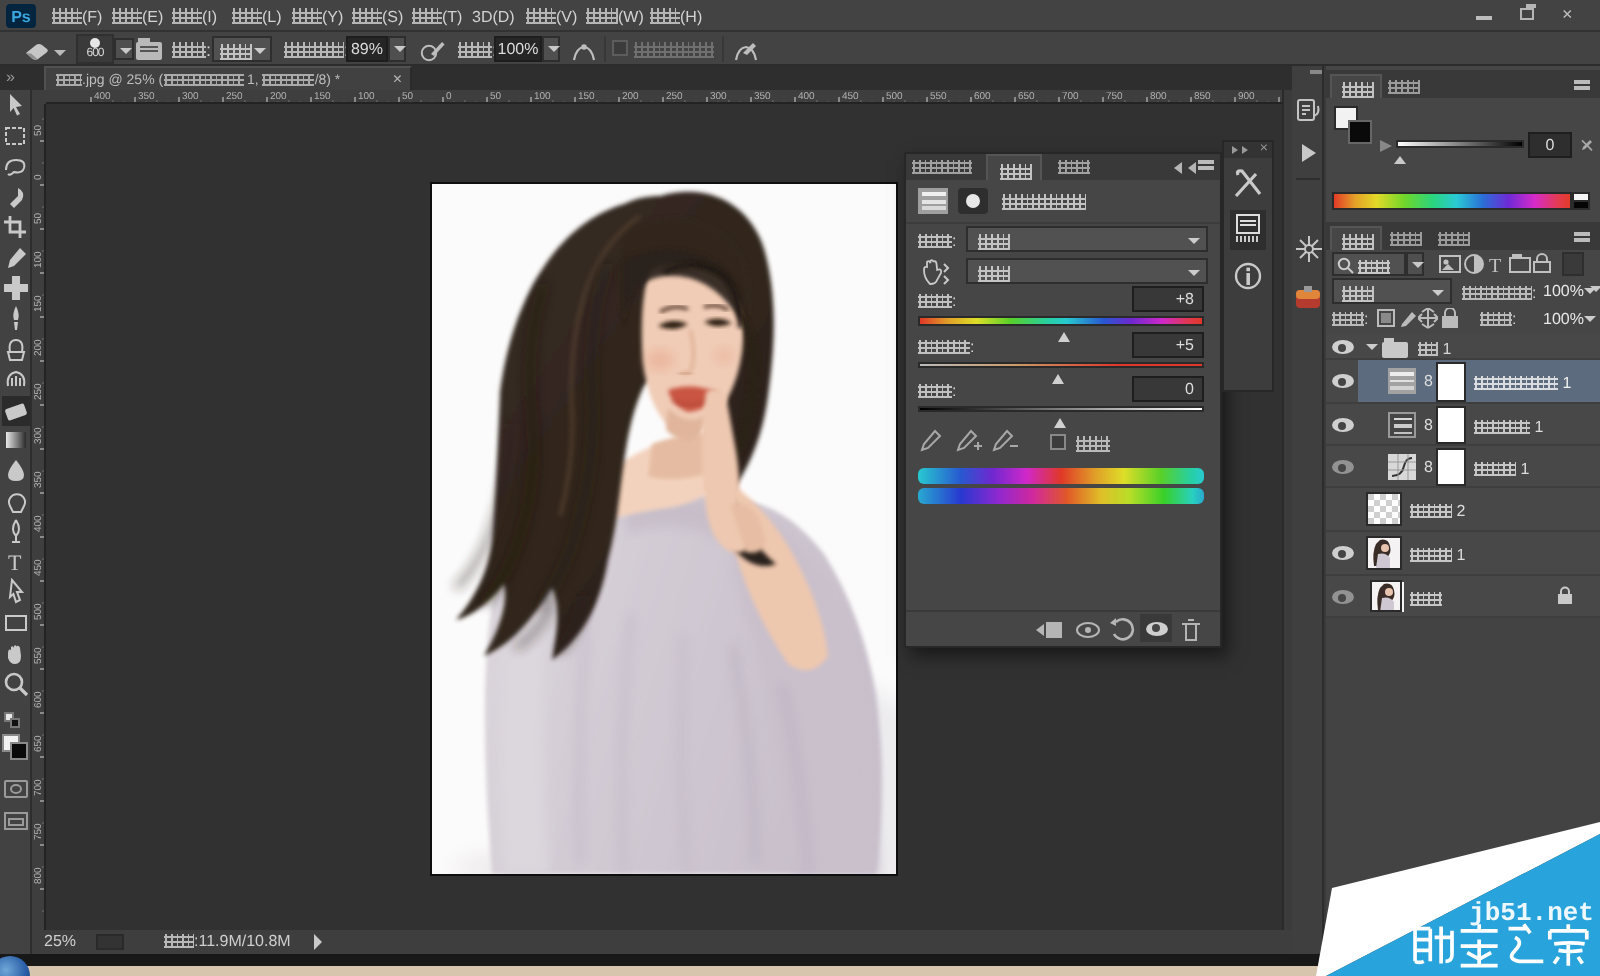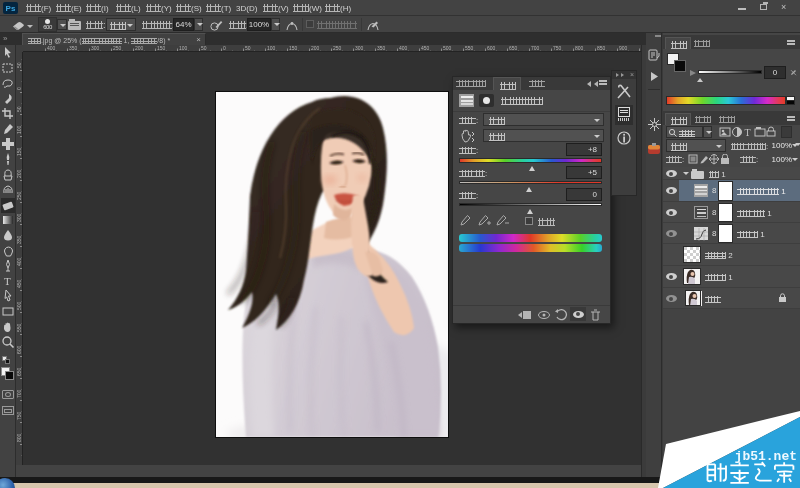--- a/index.html
+++ b/index.html
@@ -51,21 +51,21 @@
         <rect x="1" y="0" width="6" height="3" fill="#b9b9b9"></rect>
         <rect x="2" y="4" width="9" height="1" fill="#555"></rect>
         <rect x="2" y="6" width="9" height="1" fill="#555"></rect>
       </svg>
       <div class="ab txt" style="left:86px;top:5px"><i class="cj" style="width:17px;"></i>:</div>
       <div class="ab" style="left:106px;top:2px;width:30px;height:13px;background:#515151;border:1px solid #2e2e2e;color:#e0e0e0">
         <i class="cj ab" style="left:3px;top:2.5px;width:16px"></i>
         <div class="ab" style="right:2px;top:5px;border:3px solid transparent;border-top-color:#ccc"></div>
       </div>
       <div class="ab txt" style="left:142px;top:5px"><i class="cj" style="width:30px;"></i>:</div>
-      <div class="ab fld" style="left:173px;top:2px;width:21px;height:13px">64%</div>
+      <div class="ab fld" style="left:173px;top:2px;width:21px;height:13px">89%</div>
       <div class="ab spin" style="left:194px;top:2px;width:9px;height:13px"></div>
       <svg class="ab" style="left:210px;top:4px" width="13" height="11">
         <circle cx="4.5" cy="6.5" r="3.6" fill="none" stroke="#bdbdbd"></circle>
         <path d="M5.5 7 L11 1 L12.3 2.3 L7 8Z" fill="#bdbdbd"></path>
       </svg>
       <div class="ab txt" style="left:229px;top:5px"><i class="cj" style="width:17px;"></i>:</div>
       <div class="ab fld" style="left:247px;top:2px;width:24px;height:13px">100%</div>
       <div class="ab spin" style="left:271px;top:2px;width:9px;height:13px"></div>
       <svg class="ab" style="left:286px;top:5px" width="12" height="10">
         <path d="M1 9 Q2 3 6 2.5 Q10 3 11 9" fill="none" stroke="#bdbdbd" stroke-width="1.1"></path>
@@ -419,20 +419,26 @@
 <path d="M149 160 Q157 158 163 166 L167 178 Q165 186 157 184" fill="#e7bea4" filter="url(#b2)"></path>
 
 <path d="M104 16 Q84 30 76 56 Q68 84 70 114 Q71 140 64 166" stroke="#55402d" stroke-width="2.2" fill="none" filter="url(#b2)" opacity=".7"></path>
 <path d="M56 50 Q46 82 50 116 Q53 146 44 176 Q38 196 26 210" stroke="#1f1711" stroke-width="3" fill="none" filter="url(#b1)" opacity=".8"></path>
 <path d="M88 40 Q78 70 80 104 Q82 136 74 166 Q68 192 54 212" stroke="#241b14" stroke-width="2.6" fill="none" filter="url(#b1)" opacity=".8"></path>
 <path d="M40 120 Q38 150 30 172 Q24 190 12 202" stroke="#2e231b" stroke-width="2.4" fill="none" filter="url(#b1)" opacity=".7"></path>
 <path d="M116 44 Q132 36 146 46 Q154 56 154 72" stroke="#1f1611" stroke-width="2.5" fill="none" filter="url(#b2)" opacity=".8"></path>
 <path d="M60 210 Q54 224 42 232 M76 206 Q74 222 64 234" stroke="#2a201a" stroke-width="2.2" fill="none" filter="url(#b1)" opacity=".75"></path>
 </svg></div>
     </div>
+    <div class="ab" style="left:16px;top:465px;width:630px;height:12px;background:#3e3e3e">
+      <div class="ab" style="left:6px;top:2px;font-size:8px;line-height:8px;color:#cfcfcf">25%</div>
+      <div class="ab" style="left:32px;top:2px;width:14px;height:8px;background:#333;border:1px solid #2a2a2a"></div>
+      <div class="ab" style="left:66px;top:2px;font-size:8px;line-height:8px;color:#cfcfcf;white-space:nowrap"><i class="cjs" style="width:15px;"></i>:11.9M/10.8M</div>
+      <div class="ab" style="left:141px;top:2px;border:4px solid transparent;border-left-color:#c9c9c9"></div>
+    </div>
     <div class="ab" style="left:0;top:477px;width:800px;height:6px;background:#181818"></div>
     <div class="ab" style="left:0;top:483px;width:800px;height:5px;background:#d7c6ad"></div>
     <div class="ab" style="left:-5px;top:478px;width:20px;height:20px;border-radius:50%;background:radial-gradient(circle at 40% 35%,#6fa8d8,#2b5fa8 55%,#0f3366)"></div>
     <div class="ab" style="left:646px;top:33px;width:154px;height:444px;background:#3a3a3a">
       <div class="ab" style="left:0;top:0;width:16px;height:444px;background:#3f3f3f;border-right:1px solid #2c2c2c">
         <div class="ab" style="left:9px;top:2px;width:6px;height:2px;background:#888"></div>
         <svg class="ab" style="left:2px;top:16px" width="13" height="13">
           <rect x="1" y="1" width="8" height="10" rx="1" fill="none" stroke="#c4c4c4"></rect>
           <path d="M3 4 H7 M3 6 H7 M3 8 H5" stroke="#c4c4c4"></path>
           <path d="M9 9 Q12 8 11 4" stroke="#c4c4c4" fill="none"></path>

